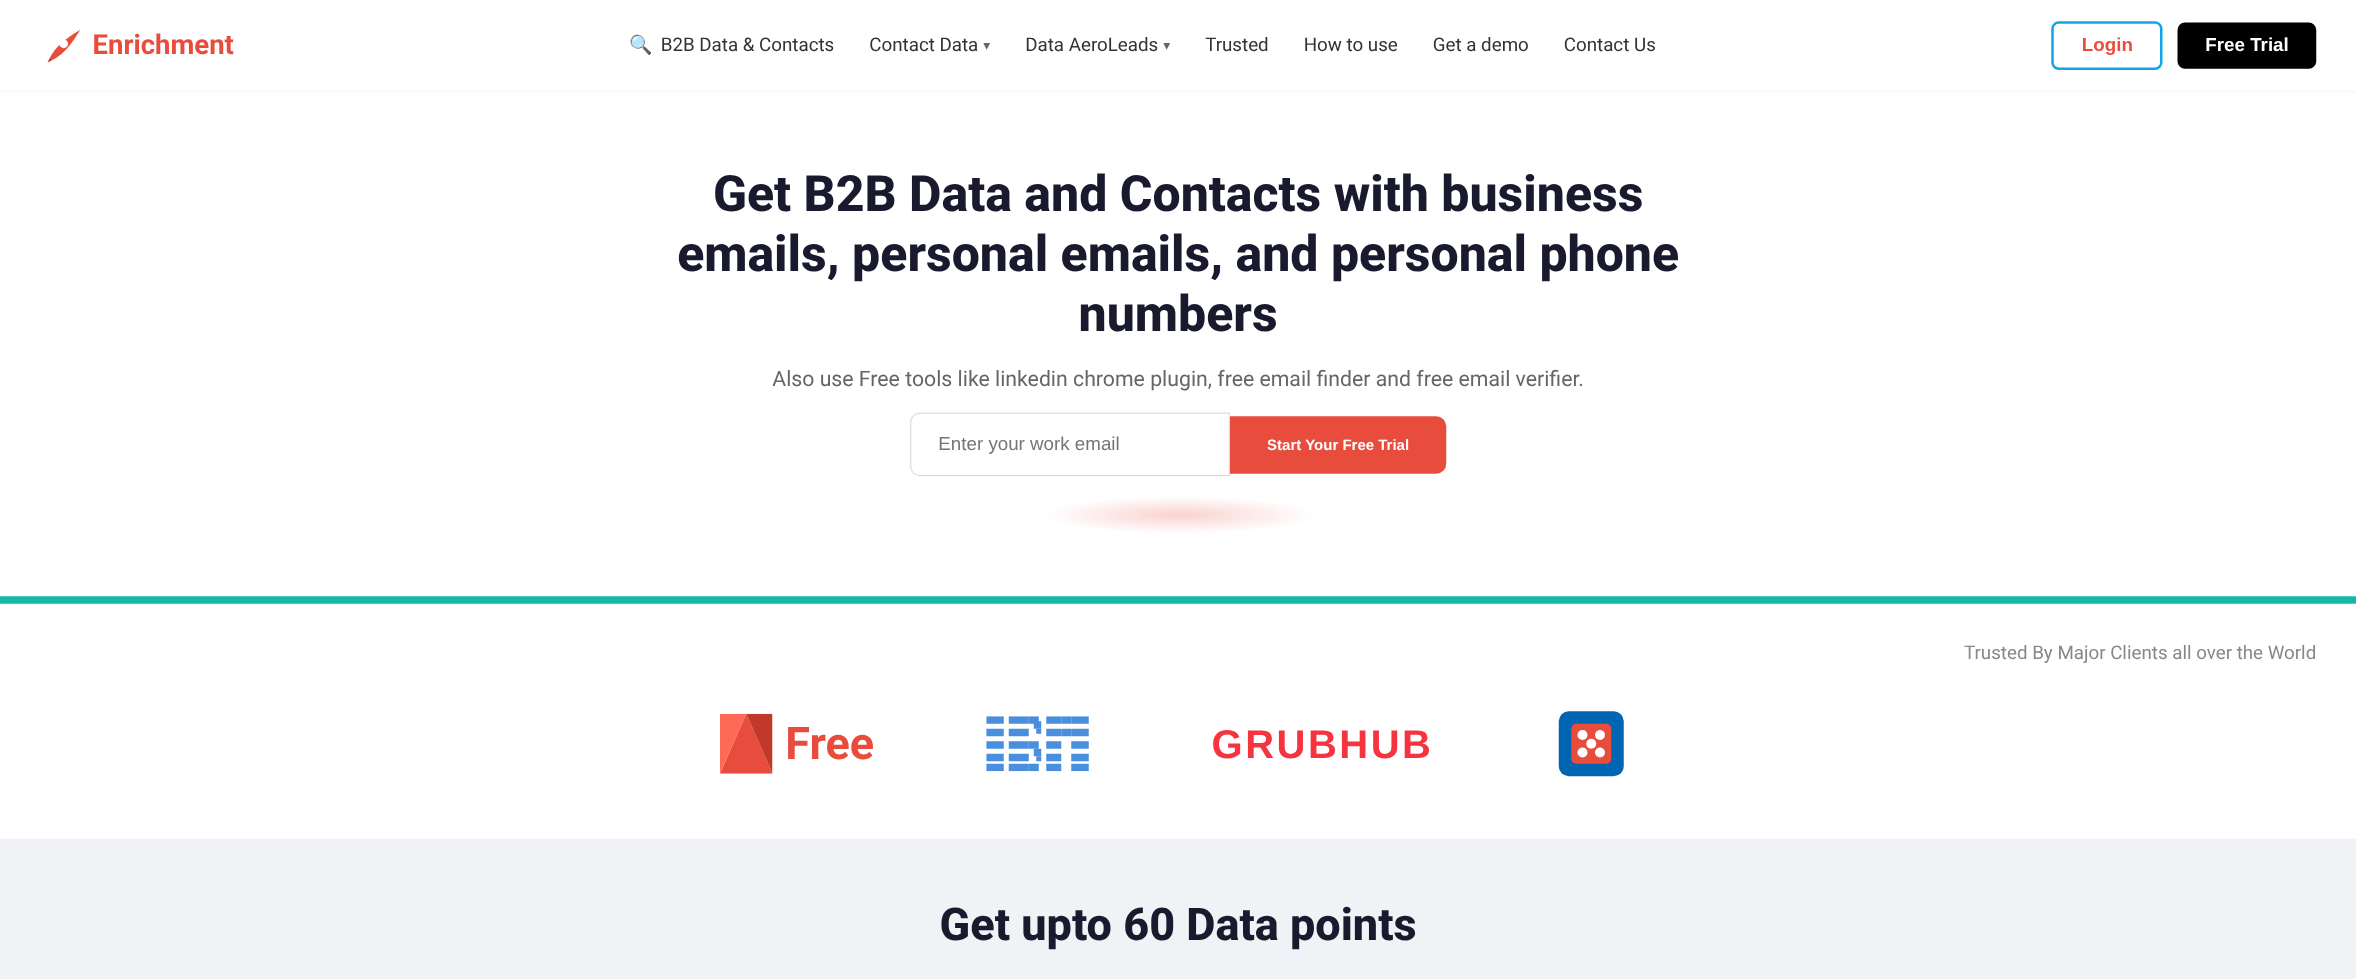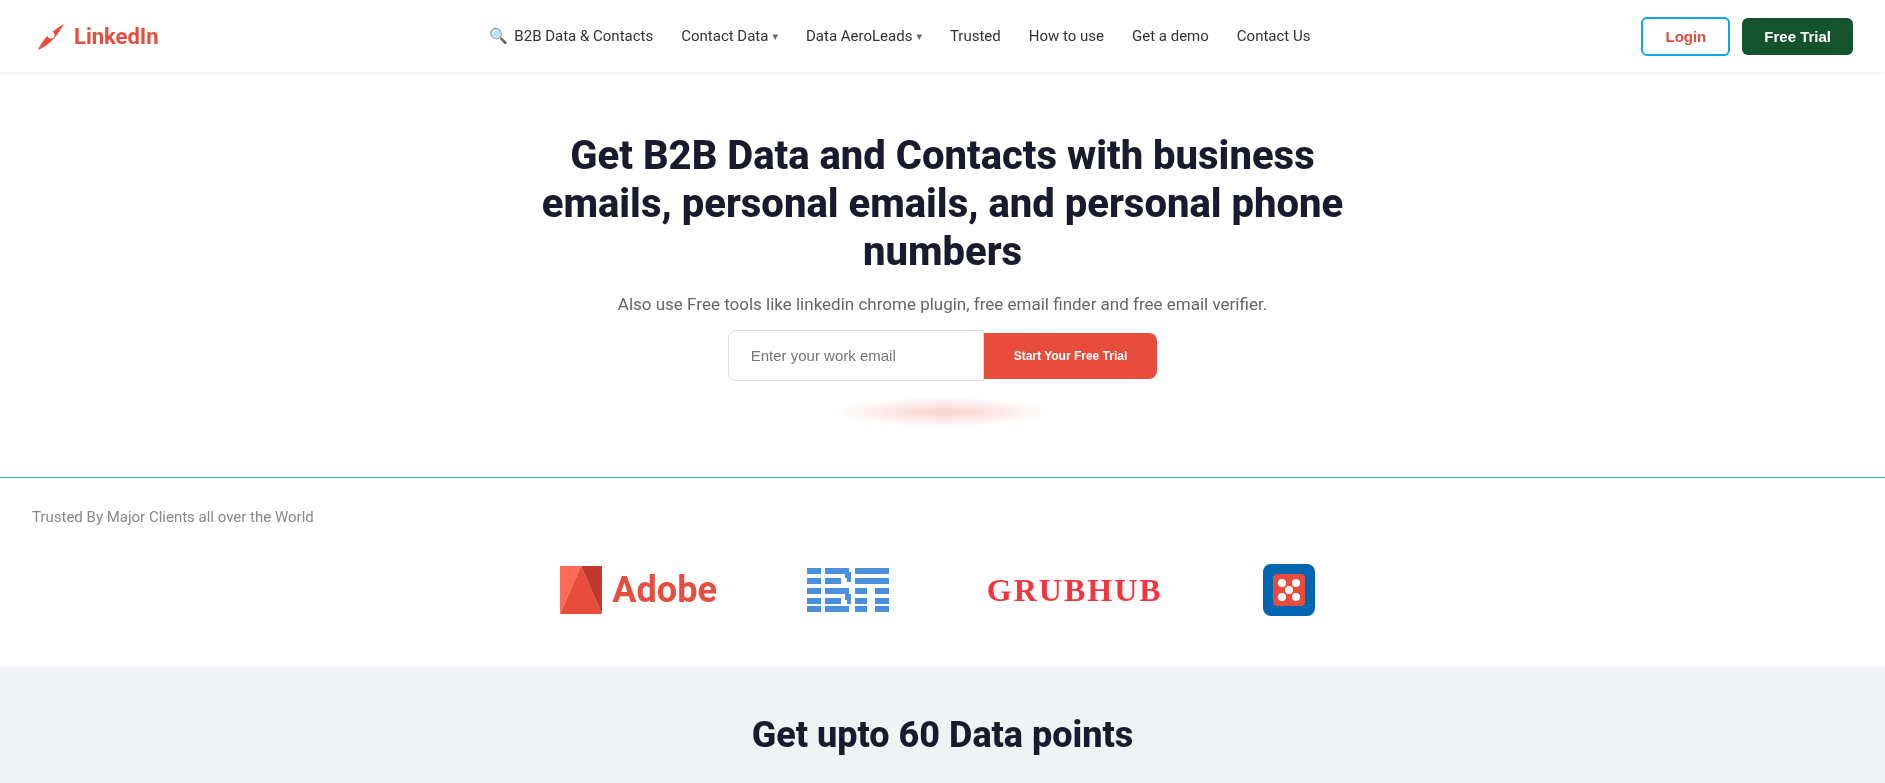--- a/index.html
+++ b/index.html
@@ -65,21 +65,21 @@
       background: #fff;
       color: #e84c3d;
       border-radius: 6px;
       font-size: 15px;
       font-weight: 600;
       cursor: pointer;
     }
     .btn-free-trial {
       padding: 10px 22px;
       border: none;
-      background: #14532d;
+      background: #000000;
       color: #fff;
       border-radius: 6px;
       font-size: 15px;
       font-weight: 600;
       cursor: pointer;
     }
 
     
     .hero {
       background: #fff;
@@ -132,23 +132,23 @@
     .hero-glow {
       width: 220px;
       height: 30px;
       background: radial-gradient(ellipse, rgba(232,76,61,0.25) 0%, transparent 70%);
       margin: 4px auto 0;
     }
 
     
     .trusted-section {
       background: #fff;
-      border-top: 1px solid #14b8a6;
+      border-top: 6px solid #14b8a6;
       padding: 30px 32px 40px;
-      text-align: left;
+      text-align: right;
     }
     .trusted-label {
       font-size: 15px;
       color: #888;
       margin-bottom: 28px;
     }
     .logos-row {
       display: flex;
       align-items: center;
       justify-content: center;
@@ -172,21 +172,21 @@
     .logo-ibm-svg {
       width: 90px;
       height: 44px;
     }
     
     .grubhub-text {
       font-size: 32px;
       font-weight: 900;
       color: #f63440;
       letter-spacing: 2px;
-      font-family: Liberation Serif, serif;
+      font-family: Liberation Sans, sans-serif;
     }
 
     
     .bottom-section {
       background: #f0f2f5;
       padding: 48px 32px 32px;
       text-align: center;
     }
     .bottom-title {
       font-size: 36px;
@@ -197,21 +197,21 @@
 </head>
 <body>
 
 <nav class="navbar">
   <div class="navbar-left">
     <svg class="logo-icon" viewBox="0 0 36 36" fill="none" xmlns="http://www.w3.org/2000/svg">
       <path d="M8 28 C8 28 12 20 20 14 C28 8 32 6 32 6 C32 6 30 10 24 18 C18 26 10 30 10 30 Z" fill="#e84c3d"></path>
       <circle cx="19" cy="17" r="3.5" fill="#fff"></circle>
       <path d="M8 28 L6 32 L10 30 Z" fill="#c0392b"></path>
     </svg>
-    <span class="logo-text">LinkedIn</span>
+    <span class="logo-text">Enrichment</span>
   </div>
 
   <div class="navbar-center">
     <div class="nav-item">
       <span class="nav-search-icon">🔍</span>
       <span>B2B Data &amp; Contacts</span>
     </div>
     <div class="nav-item">
       <span>Contact Data</span>
       <span class="nav-chevron">▾</span>
@@ -255,21 +255,21 @@
   <p class="trusted-label">Trusted By Major Clients all over the World</p>
 
   <div class="logos-row">
 
     <div class="logo-adobe">
       <svg class="adobe-icon" viewBox="0 0 42 48" fill="none" xmlns="http://www.w3.org/2000/svg">
         <polygon points="0,48 21,0 42,48" fill="#e84c3d"></polygon>
         <polygon points="0,48 21,0 0,0" fill="#ff6a57"></polygon>
         <polygon points="42,48 21,0 42,0" fill="#c0392b"></polygon>
       </svg>
-      <span class="adobe-text">Adobe</span>
+      <span class="adobe-text">Free</span>
     </div>
 
     <div style="display:flex;align-items:center;">
       <svg class="logo-ibm-svg" viewBox="0 0 90 44" xmlns="http://www.w3.org/2000/svg">
 
         <rect x="0" y="0" width="14" height="6" fill="#4a8fde"></rect>
         <rect x="0" y="10" width="14" height="6" fill="#4a8fde"></rect>
         <rect x="0" y="20" width="14" height="6" fill="#4a8fde"></rect>
         <rect x="0" y="30" width="14" height="6" fill="#4a8fde"></rect>
         <rect x="0" y="38" width="14" height="6" fill="#4a8fde"></rect>

